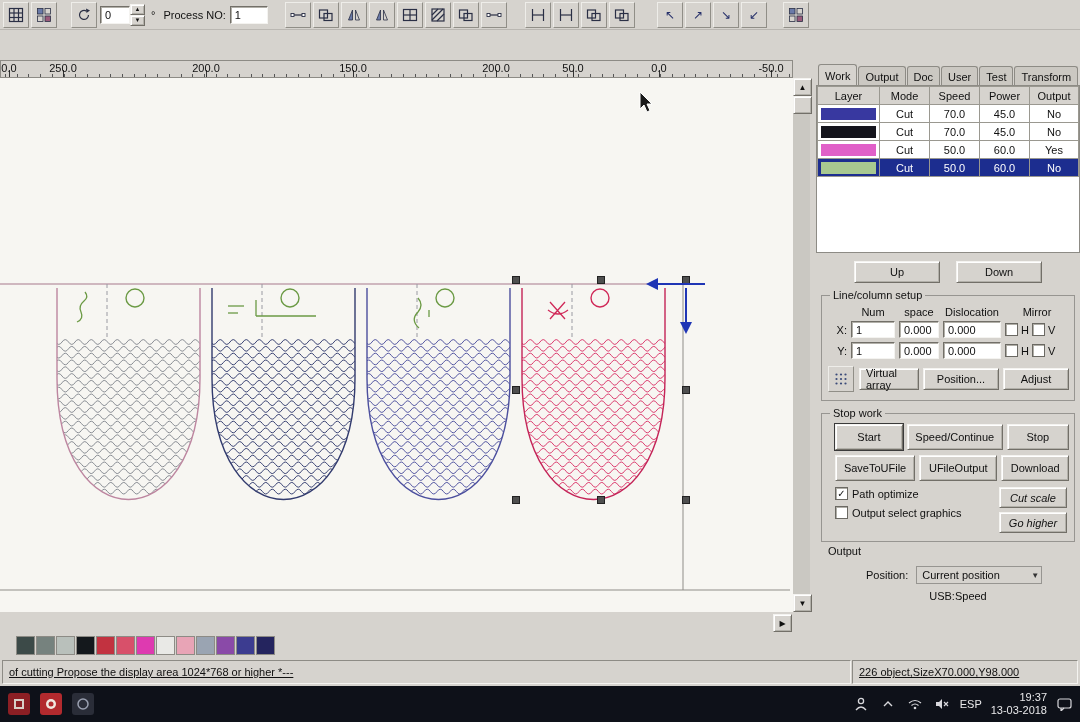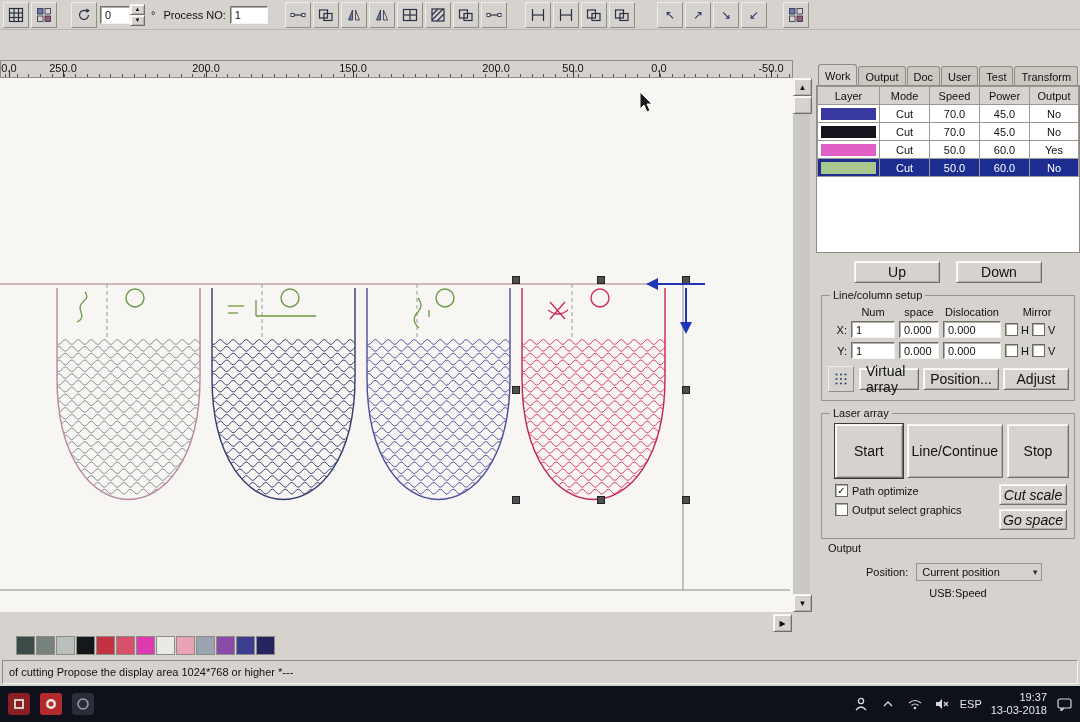--- a/index.html
+++ b/index.html
@@ -2,21 +2,21 @@
 <html><head>
 <meta charset="utf-8">
 <style>
   html,body{margin:0;padding:0;background:#444;}
   body{font-family:"Liberation Sans",sans-serif;font-size:11px;color:#101010;}
   #screen{position:relative;width:1080px;height:722px;background:#d6d3ce;overflow:hidden;}
 
   
   .btn{background:#d6d3ce;border:1px solid;border-color:#f4f3f0 #726f68 #726f68 #f4f3f0;
        box-shadow:inset 1px 1px 0 #ffffff, inset -1px -1px 0 #b2b0a9;
-       display:flex;align-items:center;justify-content:center;height:20px;font-size:14px;cursor:default;}
+       display:flex;align-items:center;justify-content:center;height:20px;font-size:11px;cursor:default;}
   .btn.default{outline:1px solid #3a3a3a;outline-offset:0;}
   .inset{background:#fff;border:1px solid;border-color:#726f68 #f4f3f0 #f4f3f0 #726f68;
        box-shadow:inset 1px 1px 0 #b2b0a9;}
 
   
   .tb{position:absolute;left:0;width:1080px;height:30px;background:#d6d3ce;
       border-bottom:1px solid #bab7b2;display:flex;align-items:center;padding-left:2px;box-sizing:border-box;}
   #tb1{top:0;} #tb2{top:30;}
   .tbtn{width:24px;height:24px;margin:0 1px;display:flex;align-items:center;justify-content:center;flex:0 0 auto;
         background:#d6d3ce;border:1px solid;border-color:#eeede9 #908e87 #908e87 #eeede9;}
@@ -67,38 +67,38 @@
   .lc-head{display:grid;grid-template-columns:20px 44px 40px 58px 1fr;gap:4px;margin-bottom:3px;text-align:center;}
   .lc-row{display:grid;grid-template-columns:20px 44px 40px 58px 1fr;gap:4px;align-items:center;margin-bottom:4px;}
   .lc-row .inset{height:17px;display:flex;align-items:center;padding-left:4px;box-sizing:border-box;}
   .mirror{display:flex;align-items:center;gap:3px;justify-content:flex-start;}
   .chk{width:11px;height:11px;background:#fff;border:1px solid #6b6963;box-shadow:inset 1px 1px 0 #b0aea7;
        display:inline-flex;align-items:center;justify-content:center;font-size:10px;line-height:1;flex:0 0 auto;}
   .lc-btns{display:flex;gap:4px;margin-top:7px;align-items:center;}
   .lc-btns .btn{padding:0 6px;}
 
   .lw-row{display:flex;gap:4px;margin-bottom:5px;padding-left:8px;}
-  .lw-row .btn{padding:16px 4px;}
+  .lw-row .btn{padding:2px 4px;}
   .lw-lower{display:flex;justify-content:space-between;padding-left:8px;margin-top:6px;}
   .ckline{display:flex;align-items:center;gap:4px;margin-bottom:6px;white-space:nowrap;}
   .sidebtns{display:flex;flex-direction:column;gap:4px;margin-right:2px;}
   .sidebtns .btn{width:66px;height:19px;font-style:italic;}
 
   .dev-row{display:flex;align-items:center;gap:8px;margin:4px 0 6px 40px;}
   .combo{width:126px;height:18px;border:1px solid #979591;background:#d6d3ce;display:flex;
          align-items:center;justify-content:space-between;padding:0 2px 0 5px;box-sizing:border-box;}
   .caret{font-size:8px;color:#333;}
   .usb{text-align:center;margin-left:20px;}
 
   
   #palette{position:absolute;left:0;top:634px;width:1080px;height:22px;display:flex;align-items:center;padding-left:16px;box-sizing:border-box;}
   .pswatch{width:17px;height:17px;border:1px solid #8d8b85;margin-right:1px;flex:0 0 auto;}
 
   
-  #statusbar{position:absolute;left:0;top:658px;width:1080px;height:28px;display:flex;align-items:stretch;padding:2px;box-sizing:border-box;gap:1px;}
+  #statusbar{position:absolute;left:0;top:658px;width:1080px;height:28px;display:flex;align-items:stretch;padding:2px;box-sizing:border-box;gap:1px;text-decoration:underline;}
   .scell{border:1px solid;border-color:#8d8b85 #f4f3f0 #f4f3f0 #8d8b85;display:flex;align-items:center;
          padding:0 6px;white-space:nowrap;overflow:hidden;font-size:11px;}
   #scell-left{flex:1;}
   #scell-mid{width:212px;}
   #scell-right{width:200px;}
 
   
   #taskbar{position:absolute;left:0;top:686px;width:1080px;height:36px;background:#0e1119;color:#e8e8ea;
            display:flex;align-items:center;}
   .task-left{display:flex;align-items:center;gap:10px;padding-left:8px;}
@@ -807,40 +807,45 @@
               <circle cx="12.5" cy="12.5" r="1.1" fill="#3a4a78"></circle>
             </svg>
           </span>
         <div class="btn" style="flex:1">Virtual array</div>
         <div class="btn" style="width:62px">Position...</div>
         <div class="btn" style="width:52px">Adjust</div>
       </div>
     </div>
 
     <div class="group">
-      <span class="gtitle">Laser array</span>
+      <span class="gtitle">Stop work</span>
       <div class="lw-row">
         <div class="btn default" style="width:62px">Start</div>
-        <div class="btn" style="width:92px">Line/Continue</div>
+        <div class="btn" style="width:92px">Speed/Continue</div>
         <div class="btn" style="width:56px">Stop</div>
+      </div>
+      <div class="lw-row">
+        <div class="btn" style="width:78px">SaveToUFile</div>
+        <div class="btn" style="width:76px">UFileOutput</div>
+        <div class="btn" style="width:64px">Download</div>
       </div>
       <div class="lw-lower">
         <div>
           <div class="ckline">
             <span class="chk">✓</span>
             <span>Path optimize</span>
           </div>
           <div class="ckline">
             <span class="chk"></span>
             <span>Output select graphics</span>
           </div>
         </div>
         <div class="sidebtns">
           <div class="btn">Cut scale</div>
-          <div class="btn">Go space</div>
+          <div class="btn">Go higher</div>
         </div>
       </div>
     </div>
 
     <div class="group" style="border:none;margin-top:10px;">
       <span class="gtitle" style="left:4px;">Output</span>
       <div class="dev-row">
         <span>Position:</span>
         <span class="combo">
           <span>Current position</span>
@@ -862,20 +867,21 @@
       <div class="pswatch" style="background: rgb(233, 233, 230);"></div>
       <div class="pswatch" style="background: rgb(232, 164, 182);"></div>
       <div class="pswatch" style="background: rgb(154, 164, 178);"></div>
       <div class="pswatch" style="background: rgb(138, 74, 168);"></div>
       <div class="pswatch" style="background: rgb(60, 60, 144);"></div>
       <div class="pswatch" style="background: rgb(36, 36, 94);"></div>
     </div>
 
   <div id="statusbar">
     <div class="scell" id="scell-left">of cutting Propose the display area 1024*768 or higher *---</div>
+    <div class="scell" id="scell-mid">226 object,SizeX70.000,Y98.000</div>
   </div>
 
   <div id="taskbar">
     <div class="task-left">
       <div class="appicon" style="background:#8c1f24;">
         <svg width="12" height="12">
             <rect x="1" y="1" width="10" height="10" fill="#d8d0c8"></rect>
             <rect x="3" y="3" width="6" height="6" fill="#8c1f24"></rect>
           </svg>
       </div>

